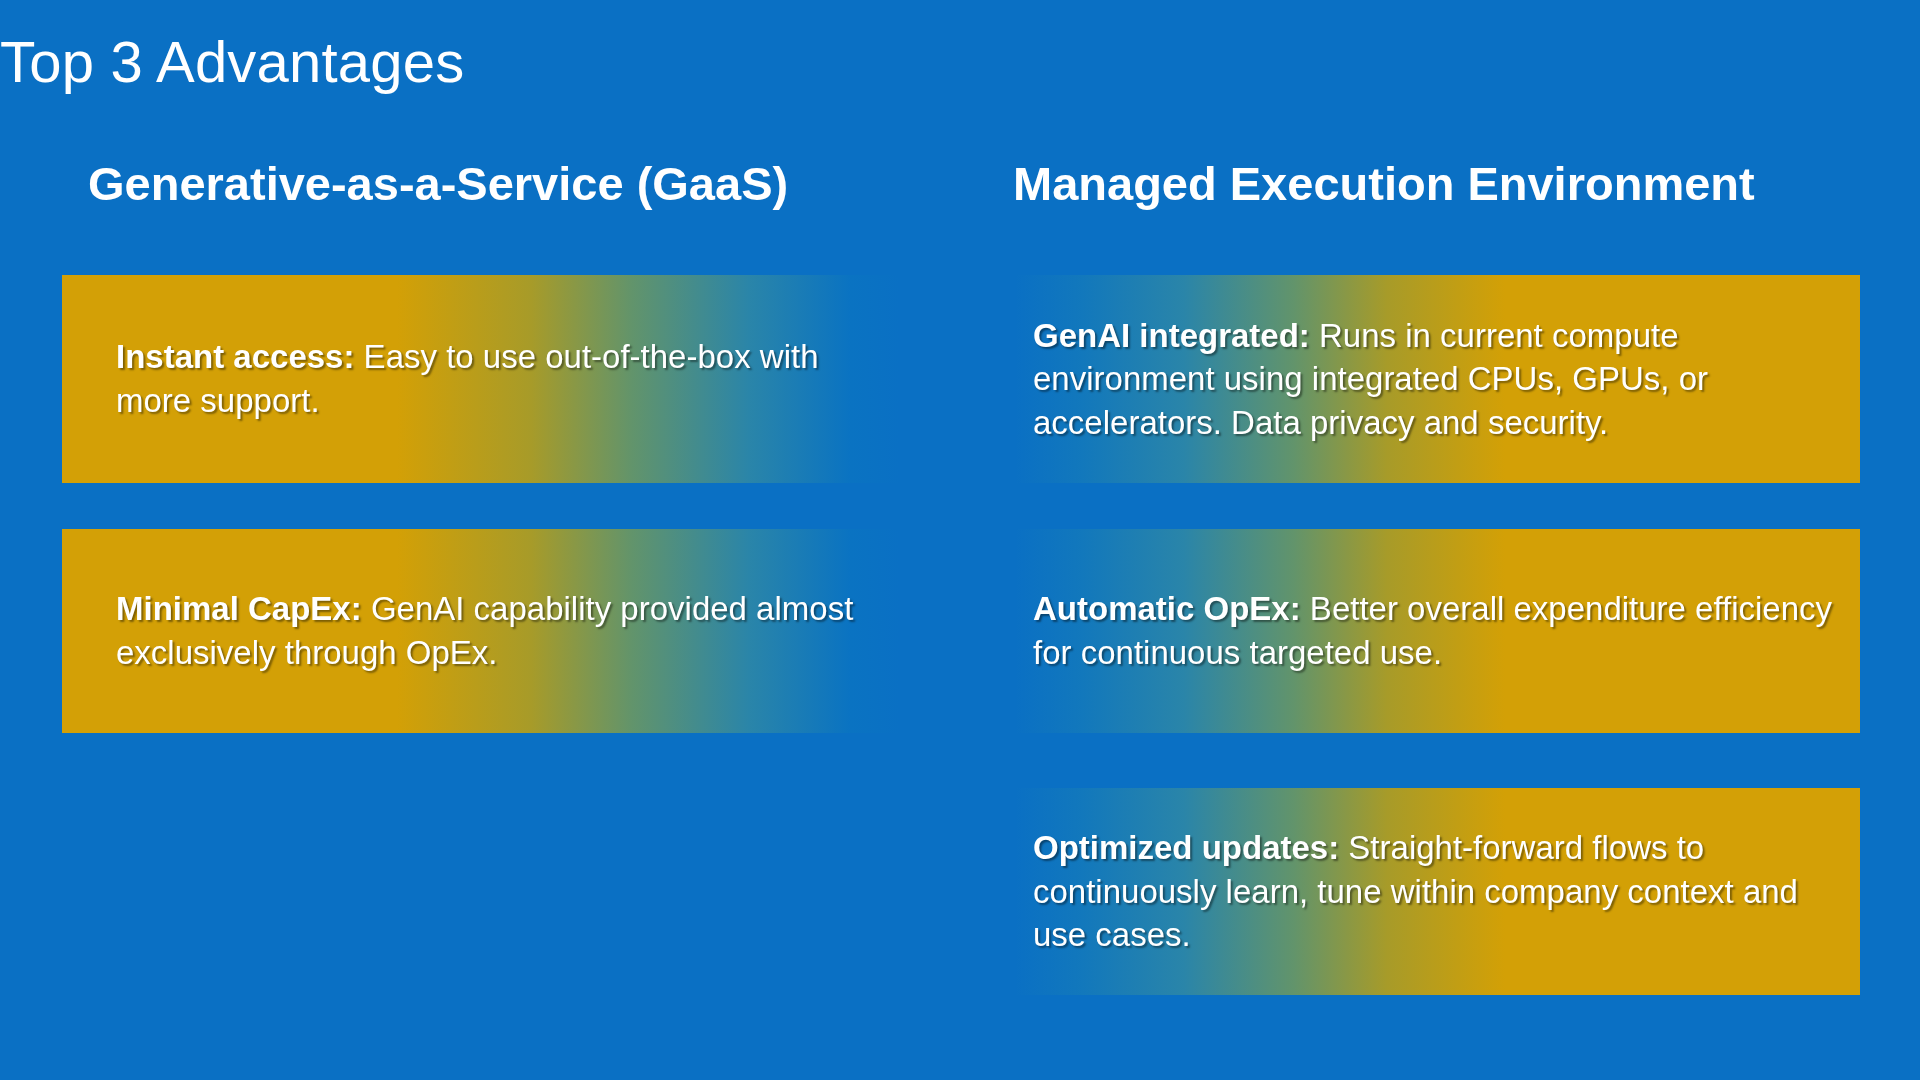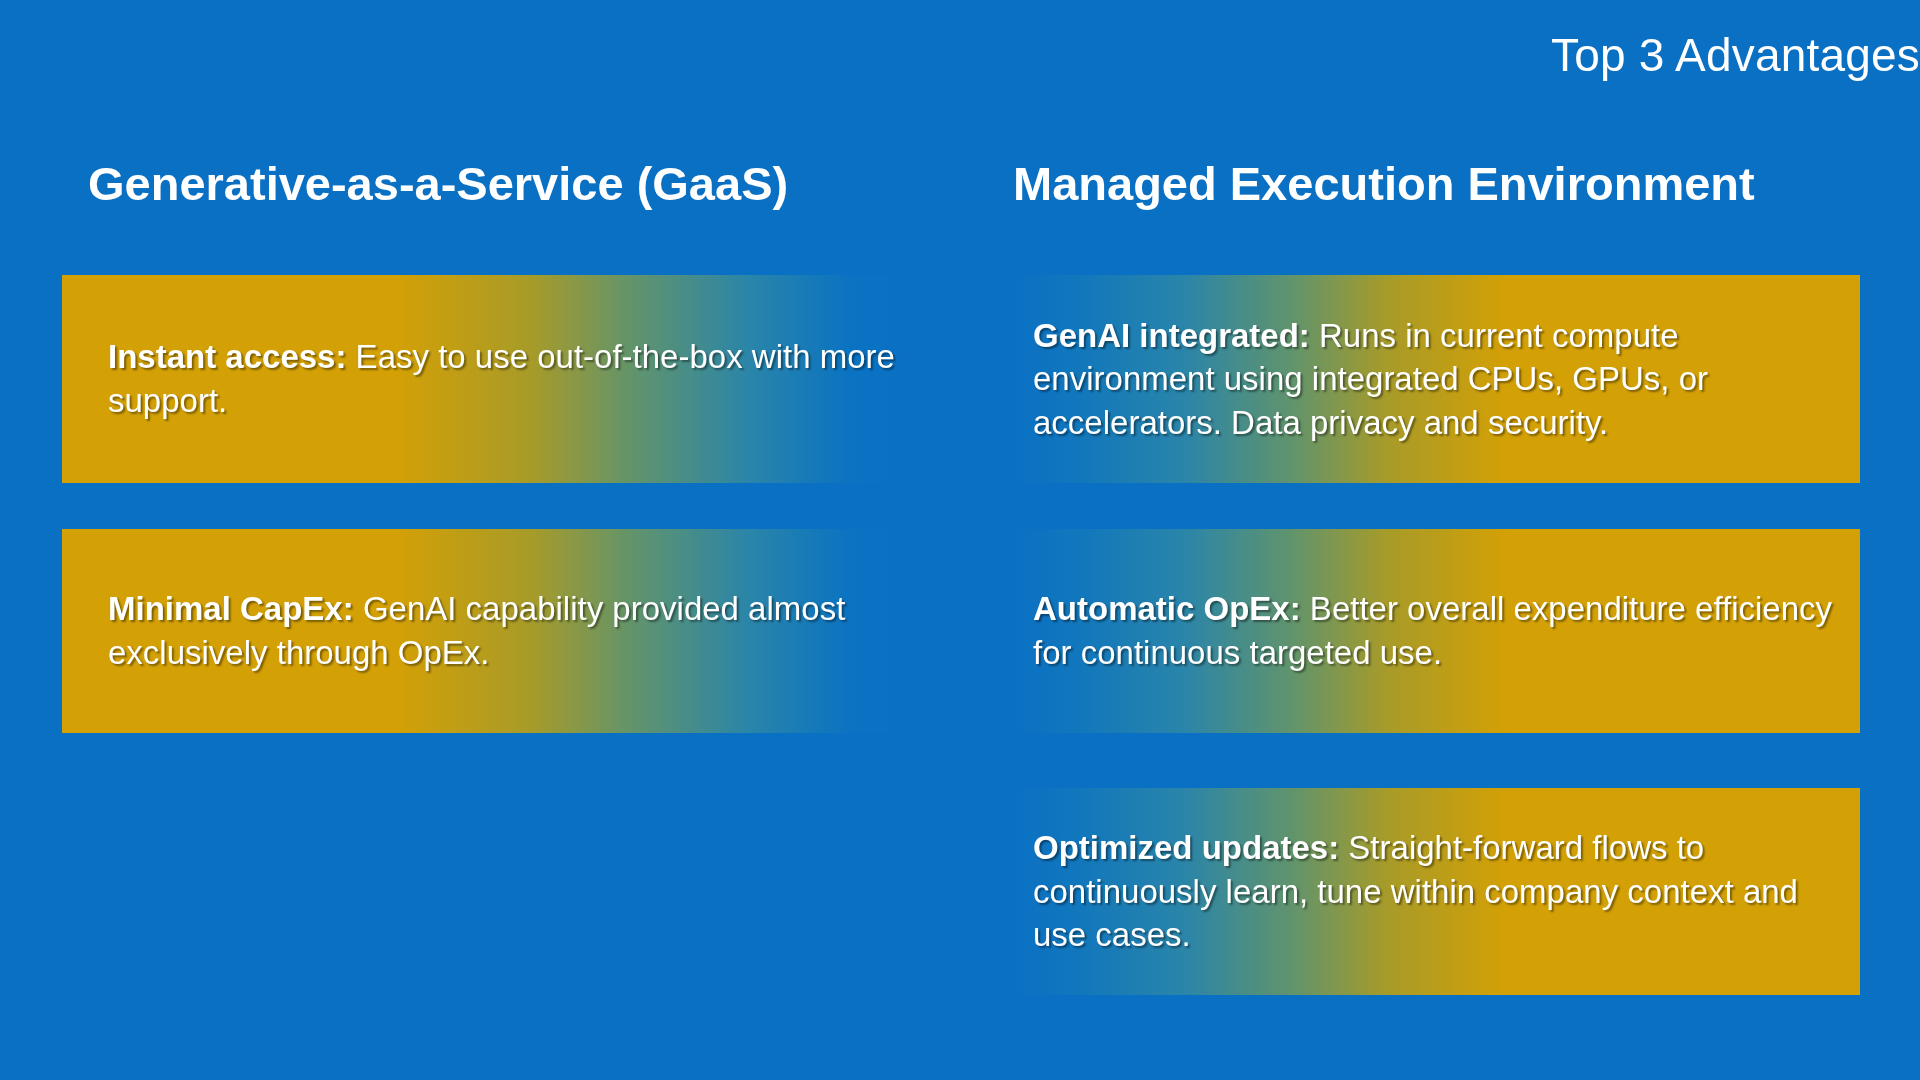--- a/index.html
+++ b/index.html
@@ -21,23 +21,23 @@
     height: 1080px;
     background: #0A70C4;
   }
 
   
   .slide-title {
     position: absolute;
     left: 0;
     top: 30px;
     width: 1920px;
-    text-align: right;
+    text-align: left;
     color: #FFFFFF;
-    font-size: 46px;
+    font-size: 58px;
     font-weight: 400;
     letter-spacing: 0.2px;
     line-height: 1.1;
     white-space: nowrap;
   }
 
   
   .col-header {
     position: absolute;
     top: 158px;
@@ -94,21 +94,21 @@
   .row-3 { top: 788px;  height: 207px; }
 
   .card-text {
     color: #FFFFFF;
     font-size: 33px;
     font-weight: 400;
     line-height: 1.32;
     text-shadow: 2px 2px 2px rgba(0,0,0,0.42);
     max-width: 100%;
   }
-  .card.col-left .card-text  { font-size: 33px; }
+  .card.col-left .card-text  { font-size: 33px; margin-left: 8px; }
   .card.col-right .card-text { font-size: 33px; }
 
   .card-lead {
     font-weight: 700;
   }
 </style>
 </head>
 <body>
 
 <div class="slide">

